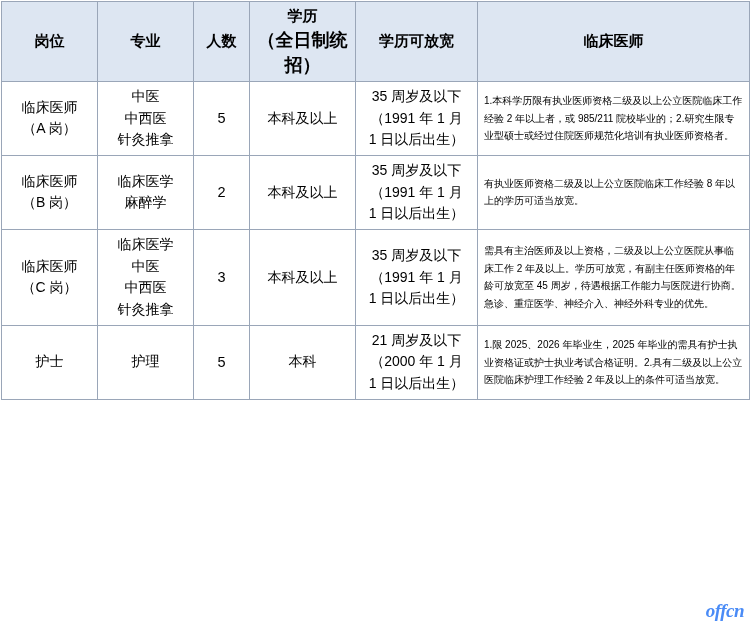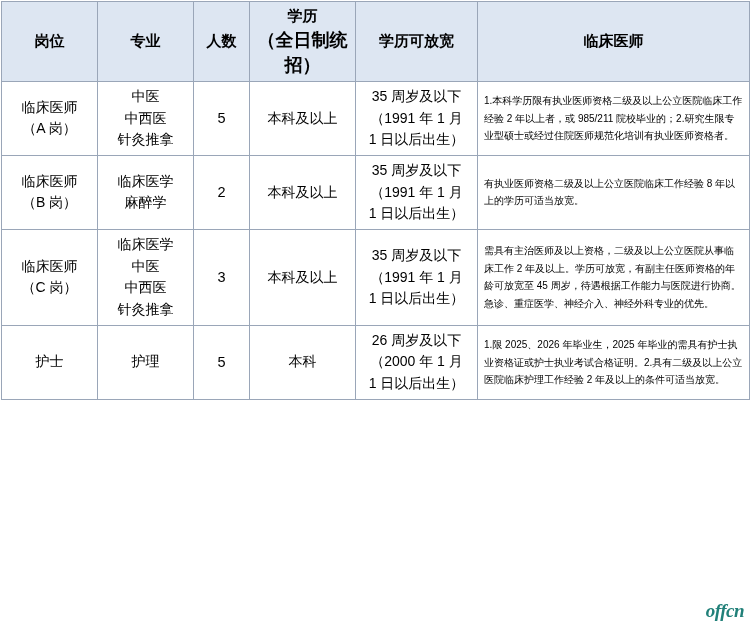--- a/index.html
+++ b/index.html
@@ -67,21 +67,21 @@
   col.w-age   { width: 122px; }
   col.w-req   { width: 272px; }
   .watermark {
     position: absolute;
     right: 6px;
     bottom: 2px;
     font-size: 19px;
     font-weight: bold;
     font-style: italic;
     letter-spacing: -0.5px;
-    color: #0f766e;
+    color: #3b82f6;
     opacity: 0.92;
     font-family: "Liberation Serif", "DejaVu Serif", serif;
   }
 </style>
 </head>
 <body>
 
 <div class="sheet">
   <table class="jobs">
     <colgroup>
@@ -166,21 +166,21 @@
         </td>
         <td class="c-req">需具有主治医师及以上资格，二级及以上公立医院从事临床工作 2 年及以上。学历可放宽，有副主任医师资格的年龄可放宽至 45 周岁，待遇根据工作能力与医院进行协商。急诊、重症医学、神经介入、神经外科专业的优先。</td>
       </tr>
 
       <tr>
         <td class="c-post">护士</td>
         <td class="c-major">护理</td>
         <td class="c-num">5</td>
         <td class="c-edu">本科</td>
         <td class="c-age">
-          <span class="cellline">26 周岁及以下</span>
+          <span class="cellline">21 周岁及以下</span>
           <span class="cellline">（2000 年 1 月</span>
           <span class="cellline">1 日以后出生）</span>
         </td>
         <td class="c-req">1.限 2025、2026 年毕业生，2025 年毕业的需具有护士执业资格证或护士执业考试合格证明。2.具有二级及以上公立医院临床护理工作经验 2 年及以上的条件可适当放宽。</td>
       </tr>
 
     </tbody>
   </table>
 
   <div class="watermark">

